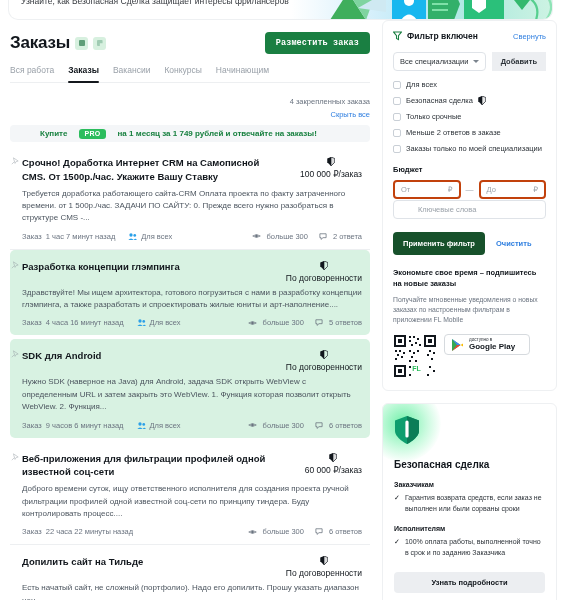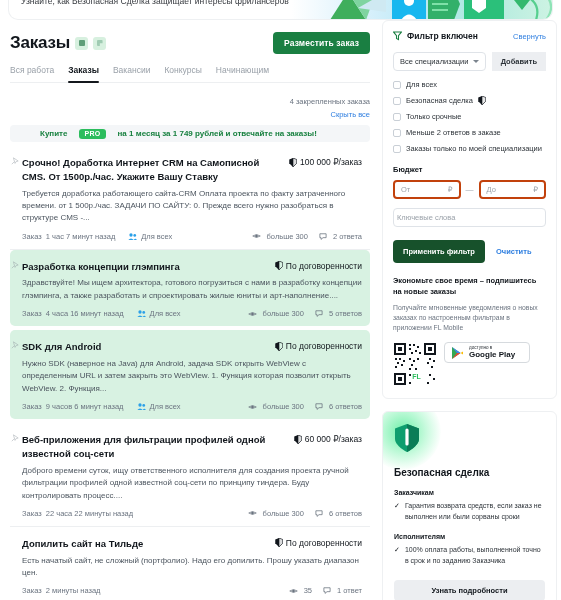--- a/index.html
+++ b/index.html
@@ -46,21 +46,21 @@
   .view-toggle {
     width:13px; height:13px; border-radius:3px; background:#d7f0df;
     display:inline-flex; align-items:center; justify-content:center;
   }
   .vt-a::after { content:""; width:6px; height:6px; background:#5f9e78; border-radius:1px; display:block; }
   .vt-b::after { content:""; width:6px; height:6px; background:#9fcbb2; border-radius:1px; display:block;
     clip-path: polygon(0 0,100% 0,100% 55%,55% 55%,55% 100%,0 100%); }
   .btn-primary {
     background:#1a7f42; color:#fff; border:none; border-radius:4px;
     font-size:8.5px; font-weight:600; padding:6px 11px; cursor:pointer;
-    font-family:Liberation Sans, sans-serif; letter-spacing:.1px;
+    font-family:Liberation Mono, monospace; letter-spacing:.1px;
   }
 
   
   .tabs { display:flex; gap:14px; margin-top:11px; border-bottom:1px solid #edeff1; padding-bottom:0; }
   .tab { font-size:8.5px; color:#9aa1a9; padding-bottom:7px; cursor:pointer; position:relative; white-space:nowrap; }
   .tab.active { color:#11161c; font-weight:700; }
   .tab.active::after {
     content:""; position:absolute; left:0; right:0; bottom:-1px; height:2px; background:#14181d; border-radius:2px;
   }
 
@@ -84,21 +84,21 @@
   .jobs { margin-top:4px; }
   .job {
     position:relative; padding:10px 8px 8px 12px; border-bottom:1px solid #edeff1;
   }
   .job.highlight { background:#d8f2e2; border-radius:5px; border-bottom:none; margin-bottom:4px; }
   .job .pin-icon {
     position:absolute; left:1px; top:11px; width:8px; height:8px; opacity:.55;
   }
   .job-top { display:flex; justify-content:space-between; align-items:flex-start; gap:8px; }
   .job-title { font-size:9.5px; font-weight:700; color:#11161c; line-height:1.45; max-width:255px; }
-  .job-price { font-size:8.5px; color:#11161c; white-space:nowrap; display:flex; align-items:center; gap:3px; padding-top:1px; }
+  .job-price { font-size:8.5px; color:#11161c; white-space:nowrap; display:flex; align-items:center; gap:3px; padding-top:1px;flex-direction:column; }
   .shield { width:8px; height:9px; flex:none; }
   .job-desc { font-size:8px; color:#4b545e; line-height:1.55; margin-top:4px; max-width:340px; }
   .job-foot { display:flex; justify-content:space-between; align-items:center; margin-top:7px; }
   .foot-left { display:flex; align-items:center; gap:13px; }
   .foot-time { font-size:7.5px; color:#6b7480; }
   .foot-aud { display:flex; align-items:center; gap:4px; font-size:7.5px; color:#6b7480; }
   .foot-right { display:flex; align-items:center; gap:11px; }
   .foot-stat { display:flex; align-items:center; gap:6px; font-size:7.5px; color:#6b7480; }
 
   
@@ -129,21 +129,21 @@
   .budget-row { display:flex; align-items:center; gap:5px; margin-top:6px; }
   .input {
     flex:1; height:19px; border:2px solid #c2410c; border-radius:4px; background:#fff;
     display:flex; align-items:center; justify-content:space-between; padding:0 6px;
     font-size:7.5px; color:#9aa1a9;
   }
   .dash { color:#9aa1a9; font-size:8px; }
   .rub { color:#9aa1a9; font-size:7.5px; }
   .input-full {
     height:19px; border:1px solid #dfe3e8; border-radius:4px; background:#fff;
-    display:flex; align-items:center; padding:0 3px; font-size:7.5px; color:#9aa1a9; margin-top:9px;
+    display:flex; align-items:center; padding:0 24px; font-size:7.5px; color:#9aa1a9; margin-top:1px;
   }
   .apply-row { display:flex; align-items:center; gap:11px; margin-top:13px; }
   .btn-apply {
     background:#17512b; color:#fff; border:none; border-radius:4px;
     font-size:7.5px; font-weight:700; padding:7px 10px; cursor:pointer; font-family:inherit;
   }
   .btn-clear { font-size:7.5px; color:#2f7fe0; cursor:pointer; font-weight:600; }
 
   
   .promo-title { font-size:7.5px; font-weight:700; color:#11161c; line-height:1.45; margin-top:13px; }

